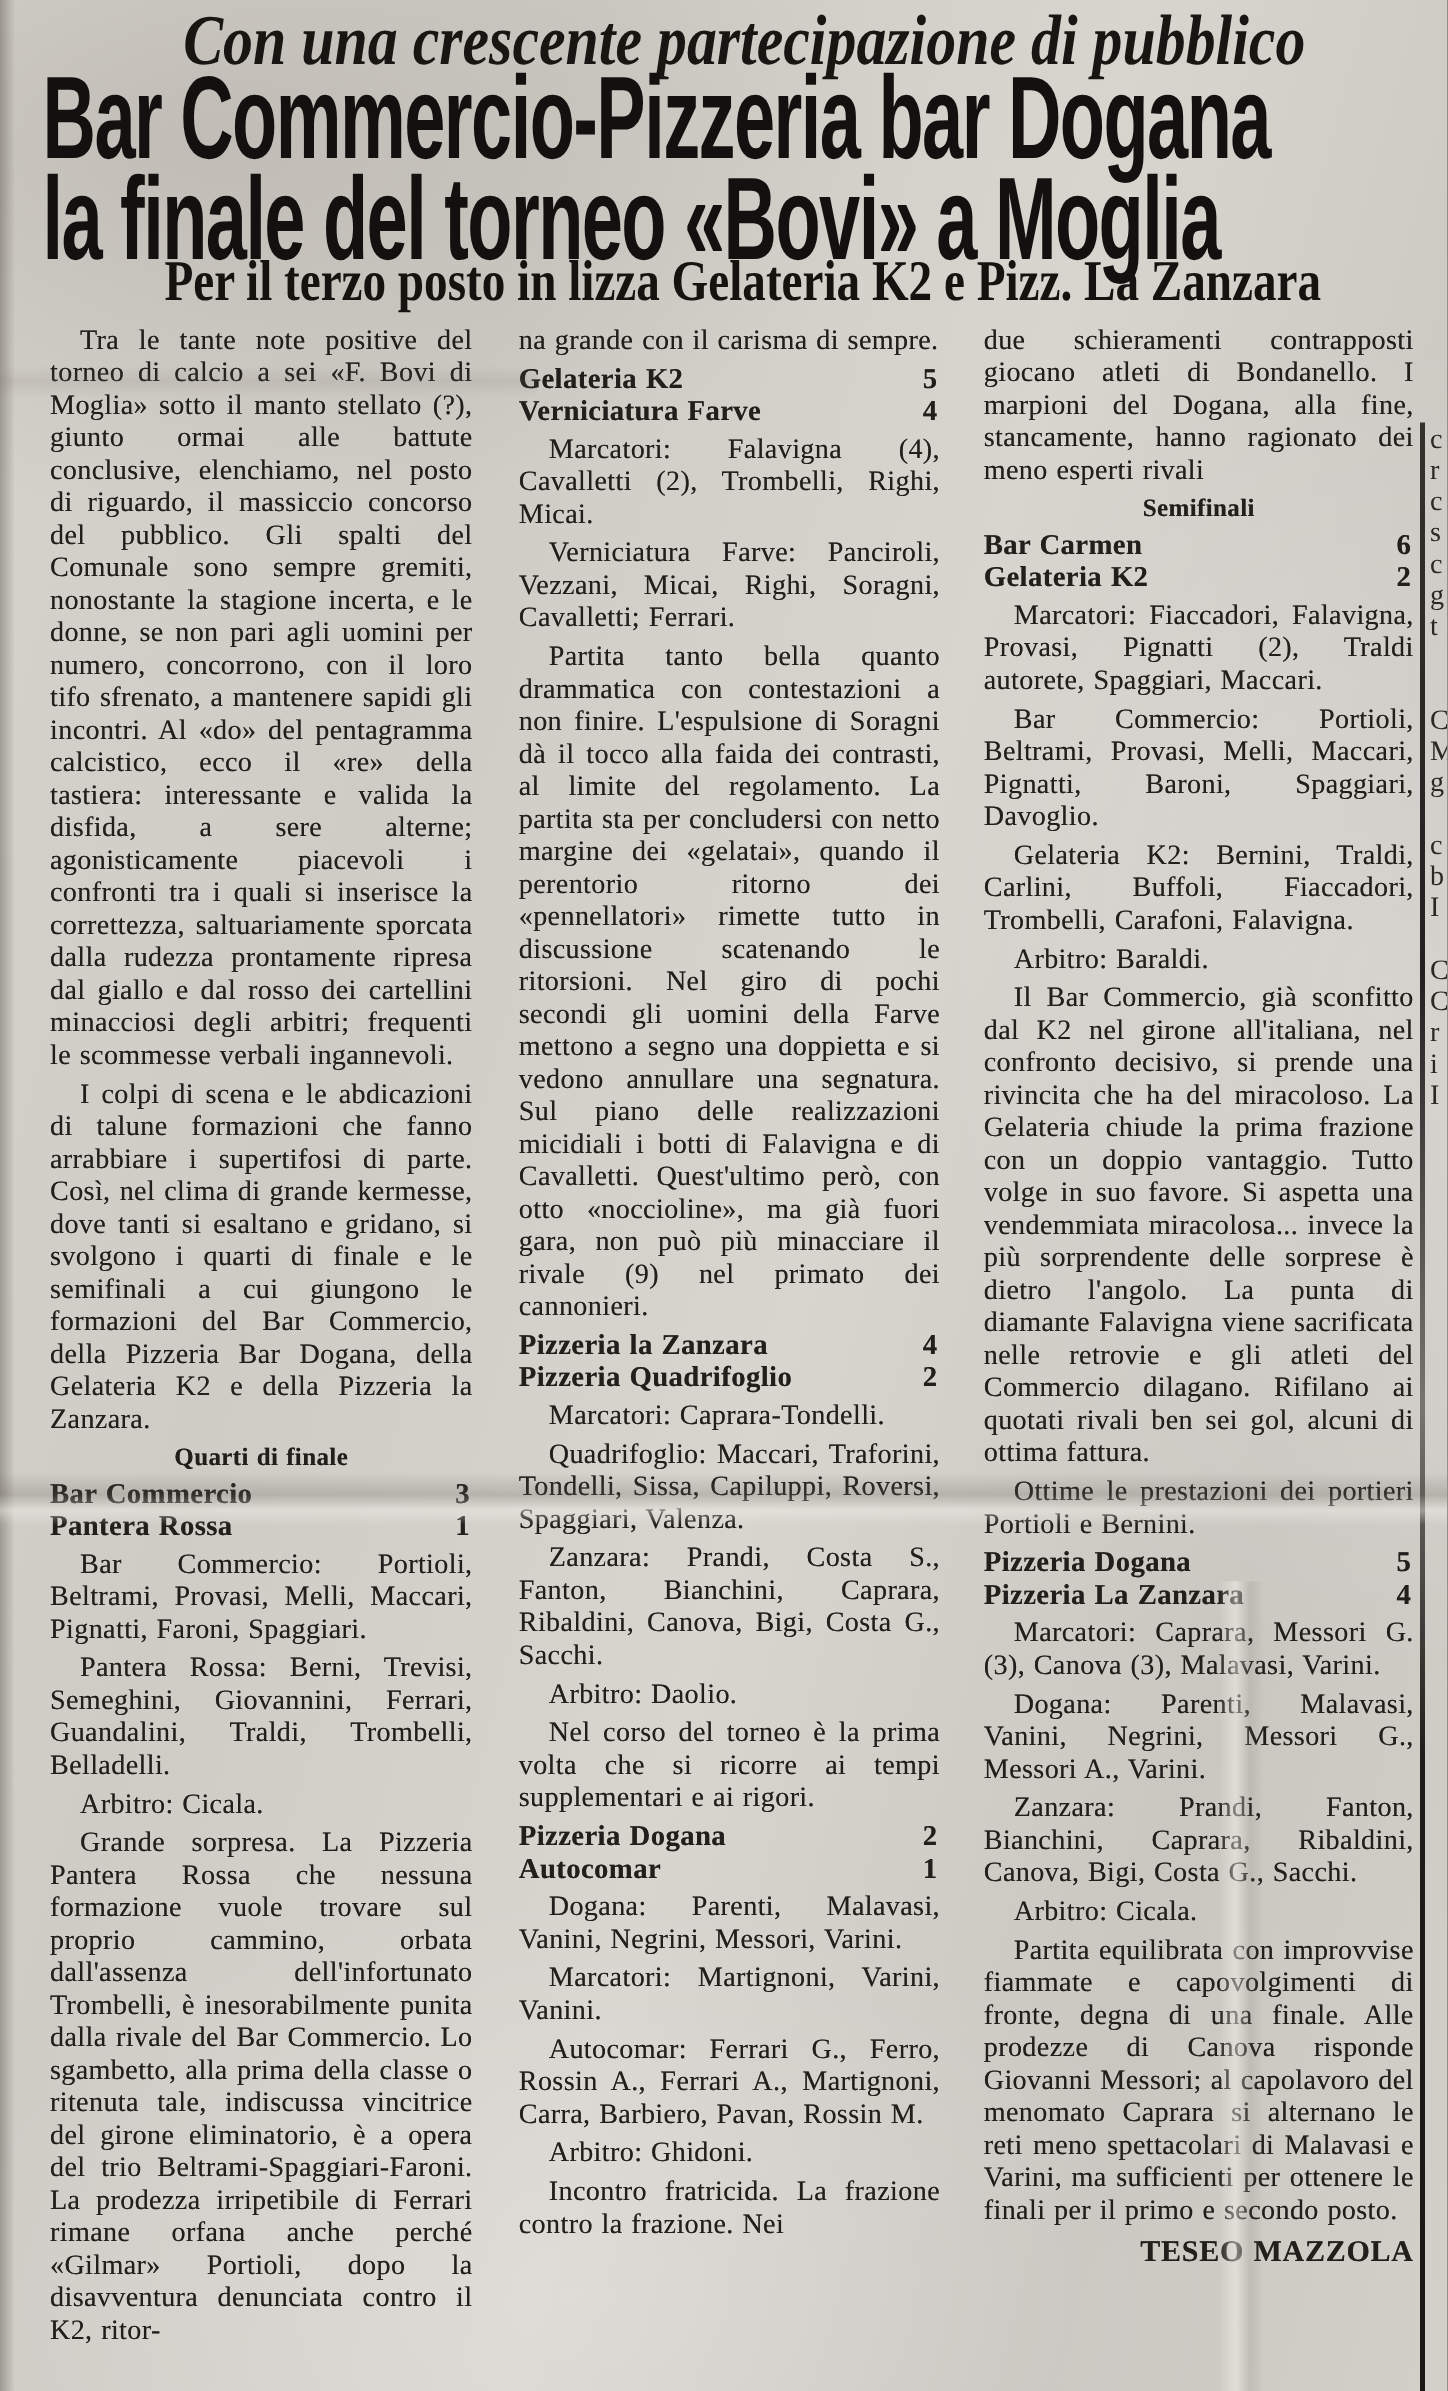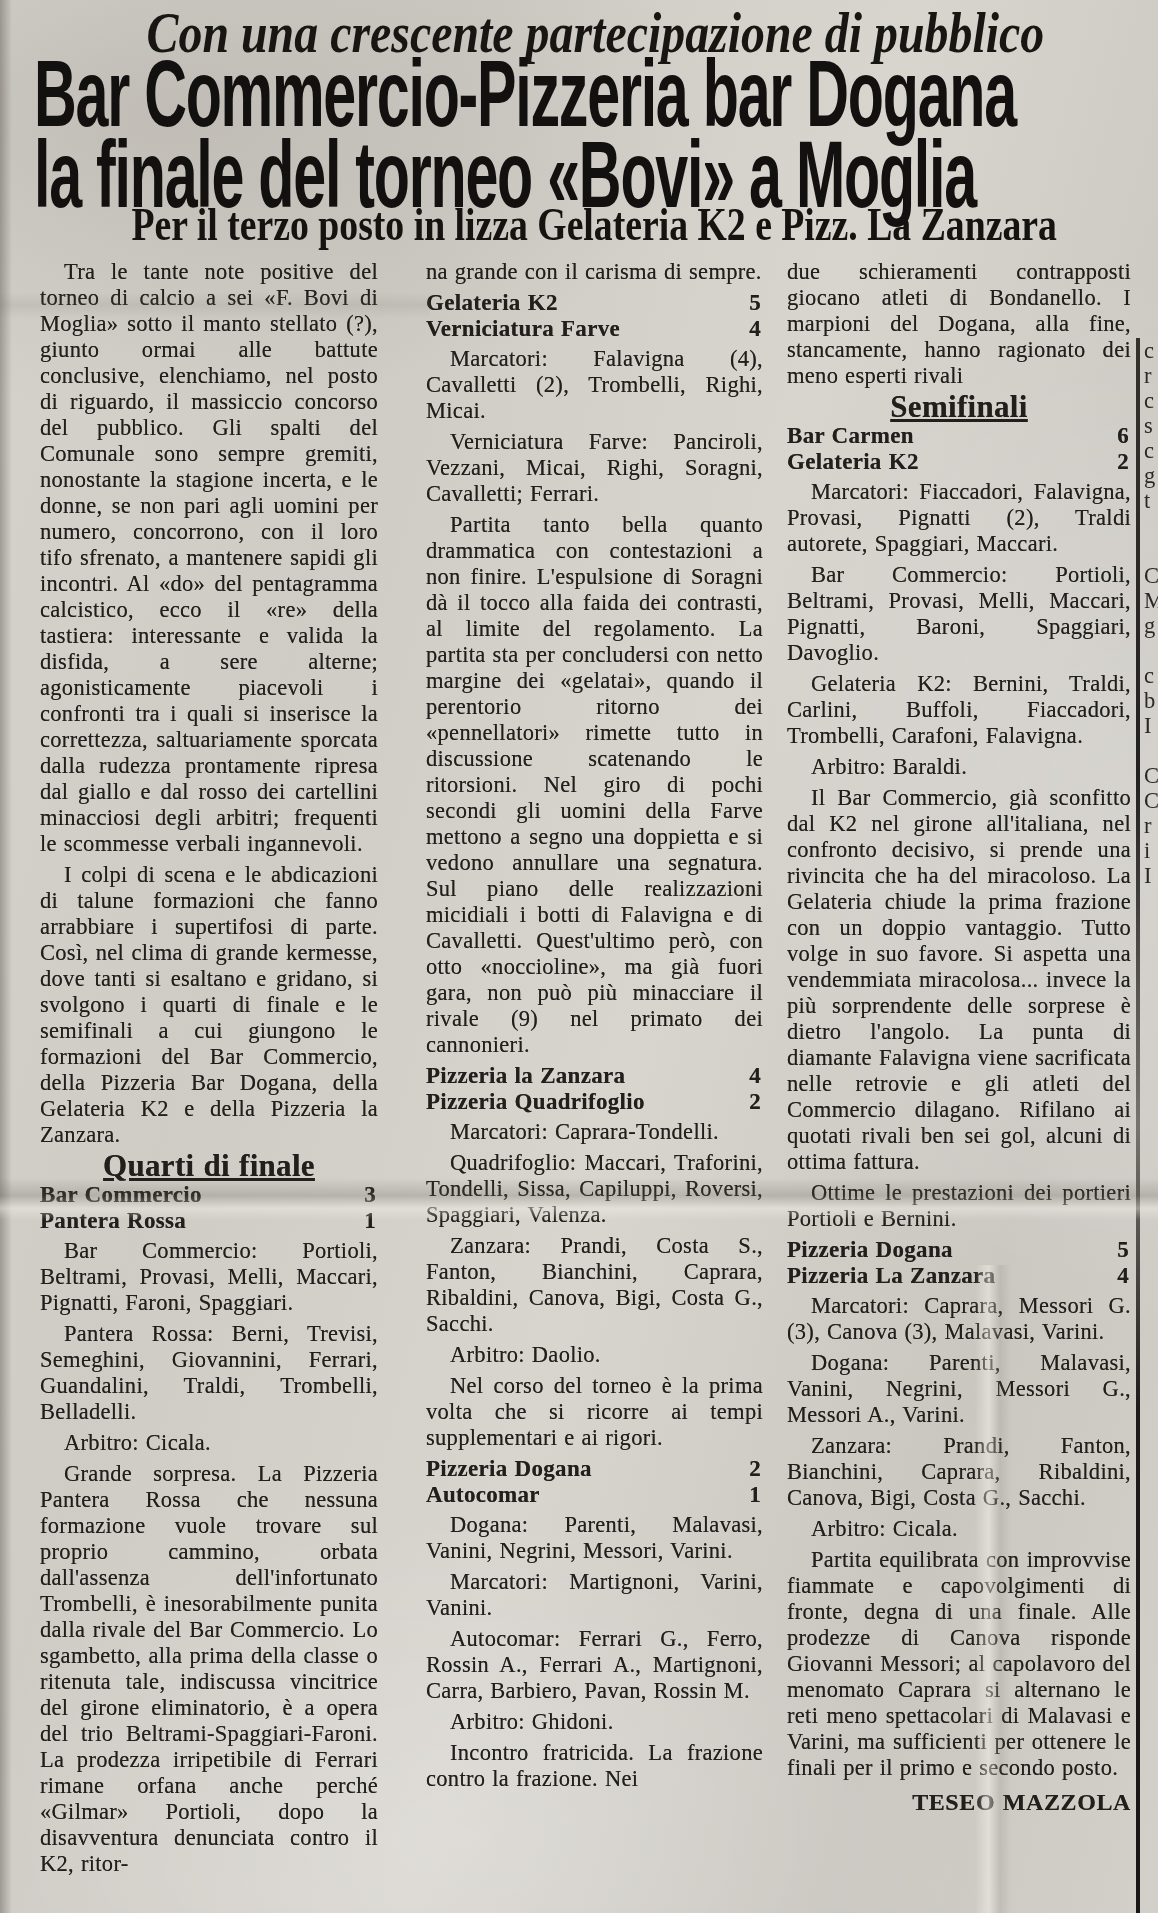--- a/index.html
+++ b/index.html
@@ -31,25 +31,25 @@
   #hl2{top:121px;font-size:94px;transform:scaleX(.63);}
 
   .subhead-wrap{position:absolute;top:200px;left:0;width:100%;display:flex;justify-content:flex-end;}
   .subhead{font-weight:bold;font-size:46px;line-height:1.1;white-space:nowrap;
     transform:scaleX(.82);color:#14130f;}
 
   .col{position:absolute;top:259px;height:1654px;overflow:hidden;text-align:justify;
     font-size:22.5px;line-height:26px;letter-spacing:.3px;word-spacing:1px;
     text-shadow:0 0 .5px rgba(32,30,27,.65);}
   #c1{left:40px;width:338px;}
-  #c2{left:426px;width:337px;}
+  #c2{left:415px;width:337px;}
   #c3{left:787px;width:344px;}
   p.b{margin:0 0 5px 0;text-indent:24px;}
   p.nf{text-indent:0;}
-  .sec{margin:2px 0 3px 0;text-align:center;font-size:31px;font-weight:bold;text-decoration:underline;}
+  .sec{margin:2px 0 3px 0;text-align:center;font-size:20px;font-weight:bold;}
   .match{margin:0 0 4px 0;}
   .mrow{display:flex;justify-content:space-between;font-weight:bold;font-size:23px;line-height:26px;}
   .mteam{white-space:nowrap;}
   .mscore{padding-right:2px;}
   .byline{text-align:right;font-weight:bold;font-size:24px;letter-spacing:.6px;margin-top:8px;}
 
   .rule{position:absolute;left:1136px;top:338px;width:4px;height:1575px;
     background:linear-gradient(180deg,#34312d 0%,#232120 28%,rgba(45,42,39,.55) 50%,#1e1c1a 68%,#191715 100%);}
   .frags{position:absolute;left:1144px;top:338px;width:14px;height:1570px;overflow:hidden;
     font-size:22.5px;line-height:25px;color:#2a2824;}

